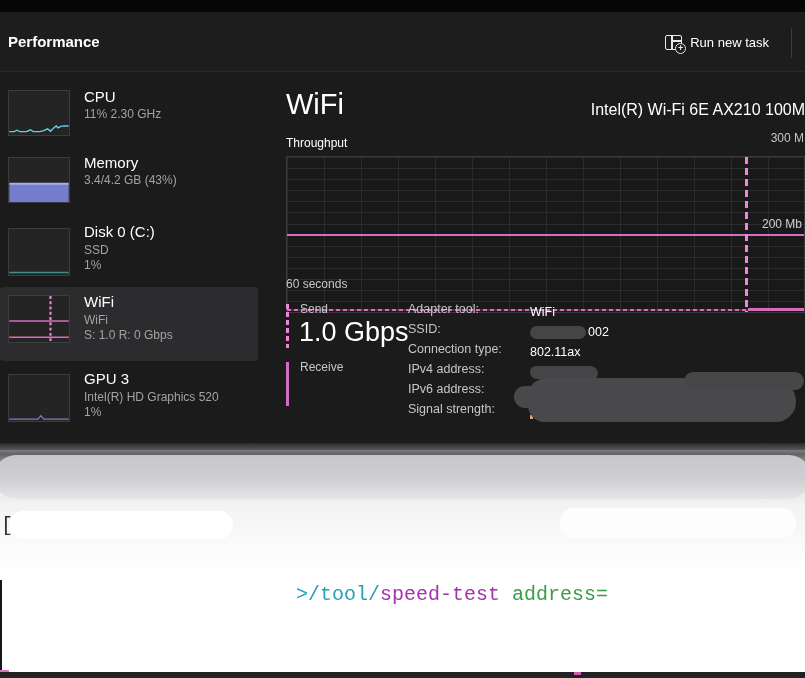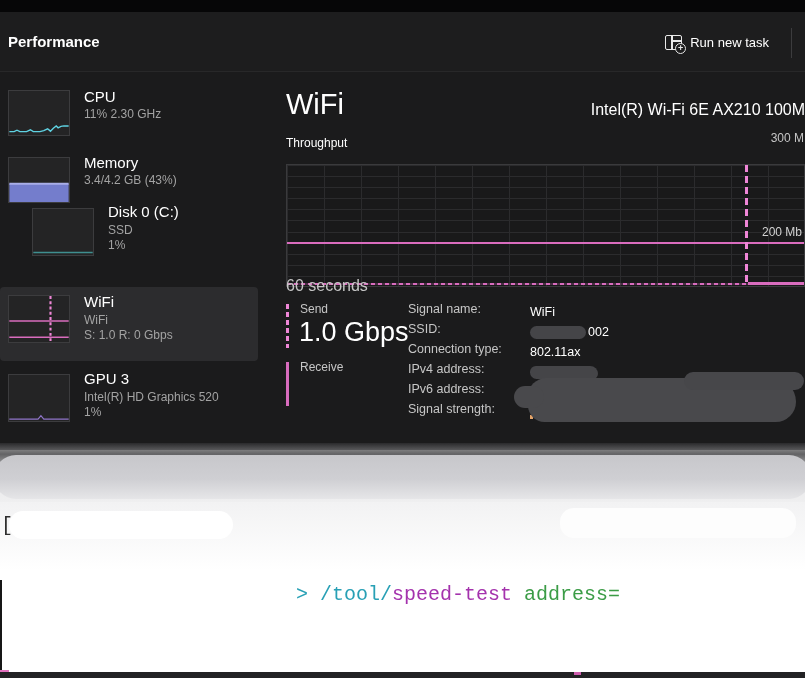--- a/index.html
+++ b/index.html
@@ -26,33 +26,33 @@
   .side-item.selected{background:#2c2c2e;border-radius:4px;}
   .mini-graph{position:absolute;left:8px;width:62px;background:#242425;border:1px solid #3c3c3e;box-sizing:border-box;}
   .s-title{position:absolute;left:84px;font-size:15px;color:#fff;white-space:nowrap;}
   .s-sub{position:absolute;left:84px;font-size:12px;color:#a3a3a3;white-space:nowrap;}
 
   
   #main-title{position:absolute;left:286px;top:88px;font-size:29px;font-weight:300;color:#fff;}
   #adapter-title{position:absolute;right:0;top:101px;font-size:16px;color:#fff;white-space:nowrap;}
   #lbl-throughput{position:absolute;left:286px;top:125px;font-size:12px;color:#ffffff;margin-top:11px;}
   #lbl-500{position:absolute;right:1px;top:131px;font-size:12px;color:#c6c6c6;white-space:nowrap;}
-  #chart{position:absolute;left:286px;top:164px;width:519px;height:123px;background:#19191a;
+  #chart{position:absolute;left:286px;top:156px;width:519px;height:157px;background:#19191a;
          border:1px solid #3a3a3c;box-sizing:border-box;
          background-image:
            repeating-linear-gradient(to right,#2b2b2d 0 1px,transparent 1px 37px),
            repeating-linear-gradient(to bottom,#2b2b2d 0 1px,transparent 1px 11.1px);}
   #send-line{position:absolute;left:0;right:0;top:77px;height:2px;background:var(--accent_pink);}
   #lbl-200{position:absolute;right:2px;top:60px;font-size:12px;color:#d2d2d2;white-space:nowrap;}
   #cursor-line{position:absolute;left:458px;top:0;bottom:0;width:3px;
          background:repeating-linear-gradient(to bottom,var(--accent_pink_bright) 0 7px,transparent 7px 11px);}
   #recv-base{position:absolute;left:0;right:0;bottom:1px;height:2px;
          background:repeating-linear-gradient(to right,var(--accent_pink) 0 4px,rgba(217,108,190,.25) 4px 7px);}
   #recv-bump{position:absolute;left:461px;right:0;bottom:1px;height:3px;background:var(--accent_pink);}
-  #lbl-60s{position:absolute;left:286px;top:277px;font-size:16px;color:#c6c6c6;}
+  #lbl-60s{position:absolute;left:286px;top:277px;font-size:12px;color:#c6c6c6;}
 
   #stats{position:absolute;left:286px;top:302px;width:118px;}
   .stat-group{position:absolute;left:0;width:118px;height:48px;}
   .stat-bar{position:absolute;left:0;top:2px;width:3px;height:44px;}
   .stat-bar.dashed{background:repeating-linear-gradient(to bottom,var(--accent_pink_bright) 0 5px,transparent 5px 8px);}
   .stat-bar.solid{background:var(--accent_pink);}
   .stat-label{position:absolute;left:14px;top:0;font-size:12px;color:#c6c6c6;}
   .stat-value{position:absolute;left:13px;top:15px;font-size:27px;font-weight:300;color:#fff;white-space:nowrap;}
 
   #details{position:absolute;left:408px;top:302px;width:397px;font-size:12.5px;}
@@ -78,21 +78,21 @@
   #greyblob{position:absolute;left:-6px;right:-6px;top:5px;height:44px;border-radius:22px;
       background:linear-gradient(180deg,#c7c7cb 0,#cfcfd3 55%,#e6e6e8 100%);}
 
   
   #terminal{position:absolute;left:0;top:502px;width:805px;height:170px;
       background:linear-gradient(180deg,#f2f2f3 0,#ffffff 40%);
       font-family:"Liberation Mono",monospace;font-size:20px;line-height:23px;
       color:#2e2e2e;padding-top:12px;box-sizing:border-box;}
   .tline{white-space:pre;padding-left:8px;}
   .tlabel{display:inline-block;width:19ch;text-align:right;}
-  .tvalue{margin-left:12px;}
+  .tvalue{}
   #prompt-line{position:relative;}
   #bracket{position:absolute;left:1px;top:0;}
   #prompt-redact{position:absolute;left:9px;top:-3px;width:224px;height:28px;background:#fff;border-radius:14px;}
   #addr-redact{position:absolute;left:560px;top:-6px;width:236px;height:30px;background:#fdfdfd;border-radius:14px;}
   .c-cyan{color:var(--terminal_cyan);}
   .c-magenta{color:var(--terminal_magenta);}
   .c-green{color:var(--terminal_green);}
   #term-left-edge{position:absolute;left:0;top:580px;width:2px;height:92px;background:#161617;}
 
   
@@ -131,21 +131,21 @@
 
     <div class="side-item" style="top:151px;height:60px;">
       <svg class="mini-graph" style="top:6px;height:46px;" width="62" height="46" viewBox="0 0 62 46">
         <rect x="0" y="27" width="62" height="19" style="fill:var(--memory_purple)"></rect>
         <line x1="0" y1="27" x2="62" y2="27" stroke-width="2" style="stroke:var(--memory_purple_light)"></line>
       </svg>
       <div class="s-title" style="top:3px;">Memory</div>
       <div class="s-sub" style="top:22px;">3.4/4.2 GB (43%)</div>
     </div>
 
-    <div class="side-item" style="top:200px;height:62px;margin-left:24px;">
+    <div class="side-item" style="top:220px;height:62px;">
       <svg class="mini-graph" style="top:8px;height:48px;" width="62" height="48" viewBox="0 0 62 48">
         <line x1="0" y1="45.5" x2="62" y2="45.5" stroke-width="1.6" style="stroke:var(--disk_teal)"></line>
       </svg>
       <div class="s-title" style="top:3px;">Disk 0 (C:)</div>
       <div class="s-sub" style="top:23px;">SSD</div>
       <div class="s-sub" style="top:38px;">1%</div>
     </div>
 
     <div class="side-item selected" style="top:287px;height:74px;">
       <svg class="mini-graph" style="top:8px;height:48px;" width="62" height="48" viewBox="0 0 62 48">
@@ -188,21 +188,21 @@
         <div class="stat-value">1.0 Gbps</div>
       </div>
       <div class="stat-group" style="top:58px;">
         <div class="stat-bar solid"></div>
         <div class="stat-label">Receive</div>
       </div>
     </div>
 
     <div id="details">
       <div class="d-row" style="top:0;">
-        <span class="d-label">Signal name:</span>
+        <span class="d-label">Adapter tool:</span>
         <span class="d-value">WiFi</span>
       </div>
       <div class="d-row" style="top:20px;">
         <span class="d-label">SSID:</span>
         <span class="d-value">
           <span class="redact-dark" style="width:56px;"></span>
           <span>002</span>
         </span>
       </div>
       <div class="d-row" style="top:40px;">

